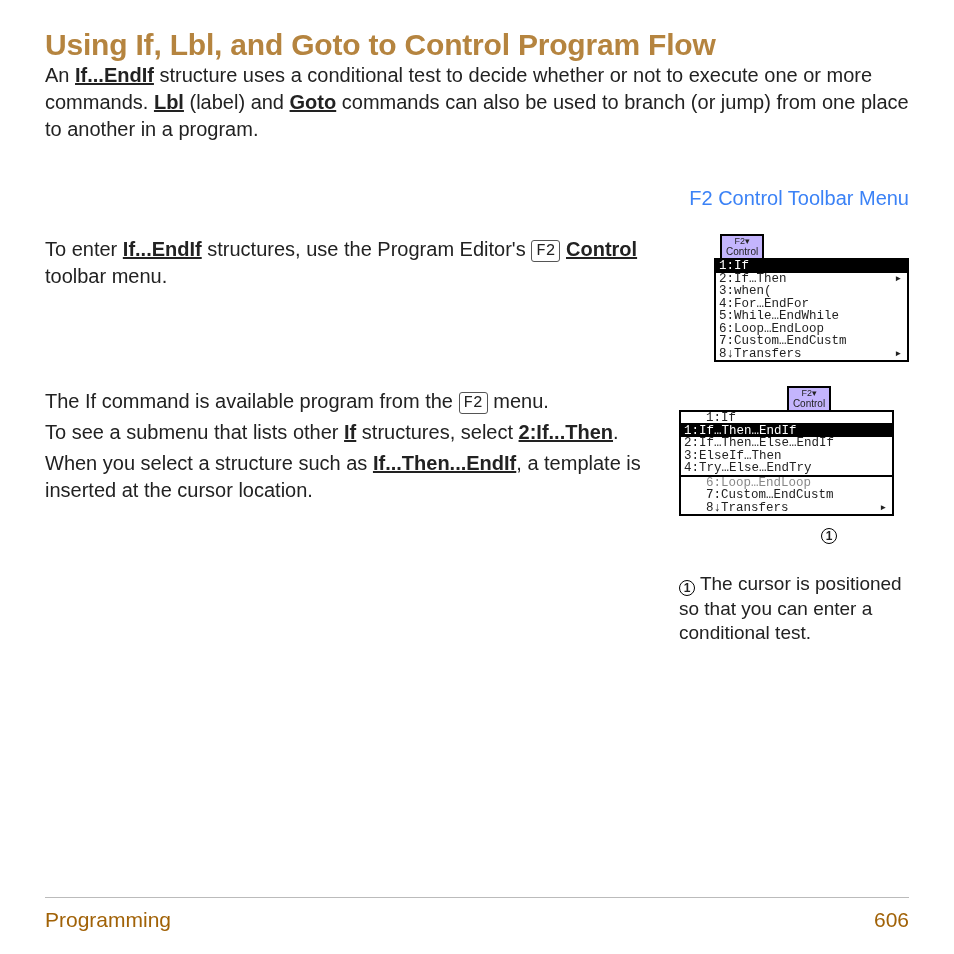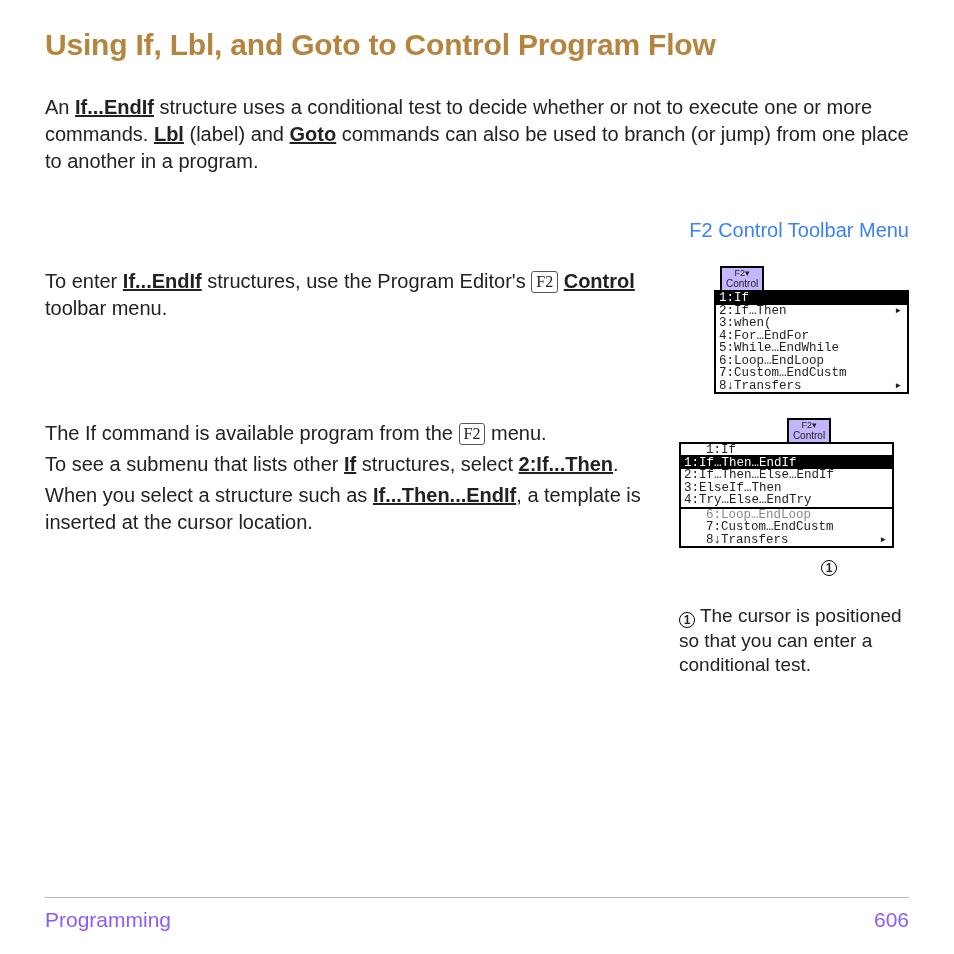--- a/index.html
+++ b/index.html
@@ -12,21 +12,20 @@
     color: #222;
     position: relative;
     background: #fff;
   }
   h1 {
     font-family: Arial, Helvetica, sans-serif;
     font-weight: 900;
     font-size: 30px;
     color: #b5843f;
     letter-spacing: -0.2px;
-    margin-bottom: 32px;
   }
   h2 {
     font-family: Arial, Helvetica, sans-serif;
     font-weight: 400;
     font-size: 20px;
     color: #3b82f6;
     margin: 44px 0 26px 0;
     text-align: right;
   }
   p { line-height: 1.35; margin-bottom: 4px; }
@@ -36,21 +35,21 @@
   .row .text { flex: 1 1 470px; }
   .row .fig  { flex: 0 0 auto; }
   .keycap {
     display: inline-block;
     border: 1.4px solid #555;
     border-radius: 3px;
     padding: 0 4px;
     font-size: 16px;
     line-height: 20px;
     vertical-align: 1px;
-    font-family: Liberation Serif, serif;
+    font-family: Liberation Mono, monospace;
   }
   
   .calc {
     width: 195px;
     border: 2px solid #000;
     font-family: "Courier New", monospace;
     font-size: 12.5px;
     line-height: 1.0;
     background: #fff;
   }
@@ -75,21 +74,21 @@
   }
   .circ1 {
     display:inline-block; width:16px; height:16px; border:1.6px solid #000;
     border-radius:50%; text-align:center; font-size:12px; line-height:14px;
     font-weight:700; vertical-align:-2px;
   }
   .note { font-size:19px; line-height:1.3; max-width:230px; margin-top:28px; }
   .notewrap { text-align:left; }
   .notemark { text-align:center; margin-top:4px; margin-left:70px; }
   hr.foot { border:none; border-top:1px solid #bbb; position:absolute; left:45px; right:45px; bottom:56px;}
-  .footer { position:absolute; left:45px; right:45px; bottom:22px; display:flex; justify-content:space-between; color:#8b5cf6; font-size:21px;}
+  .footer { position:absolute; left:45px; right:45px; bottom:22px; display:flex; justify-content:space-between; color:#a16207; font-size:21px;}
 </style>
 </head>
 <body>
 
 <h1>Using If, Lbl, and Goto to Control Program Flow</h1>
 
 <p class="intro">
   <span>An </span><span class="bold">If...EndIf</span><span> structure uses a conditional test to decide whether or not to execute one or more commands. </span><span class="bold">Lbl</span><span> (label) and </span><span class="bold">Goto</span><span> commands can also be used to branch (or jump) from one place to another in a program.</span>
 </p>
 

